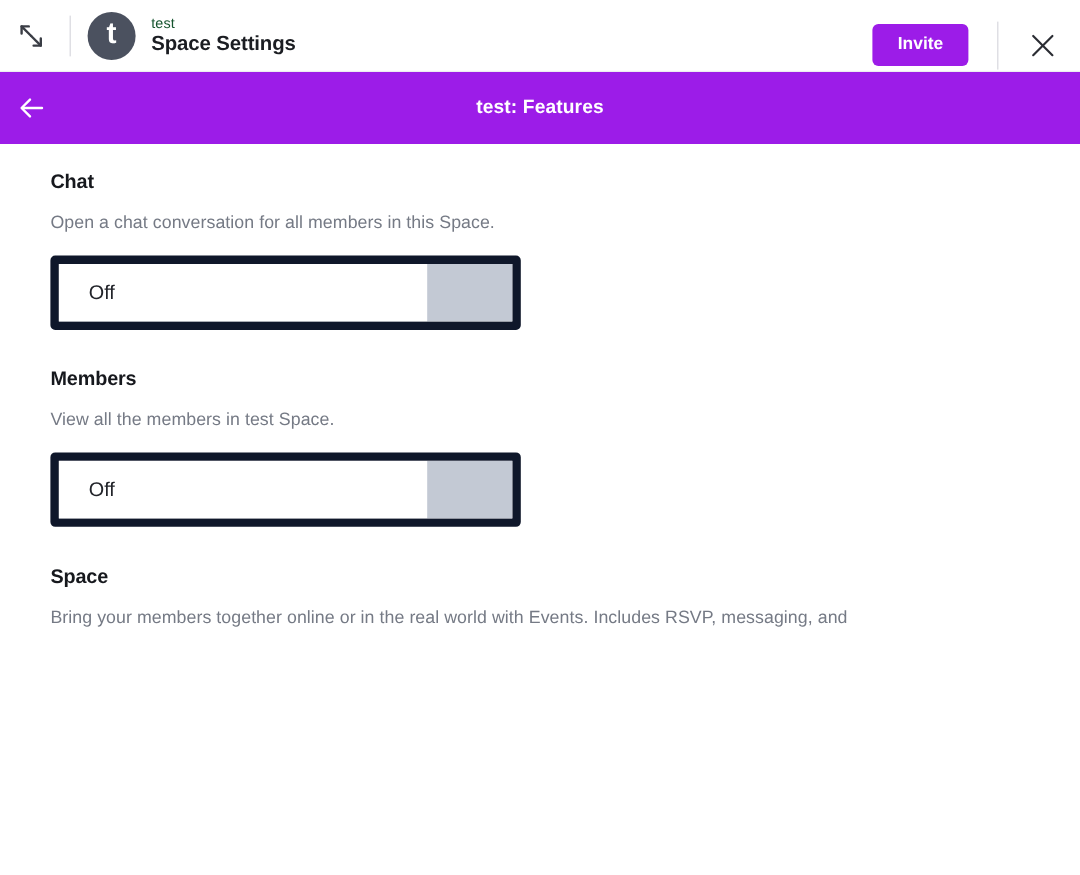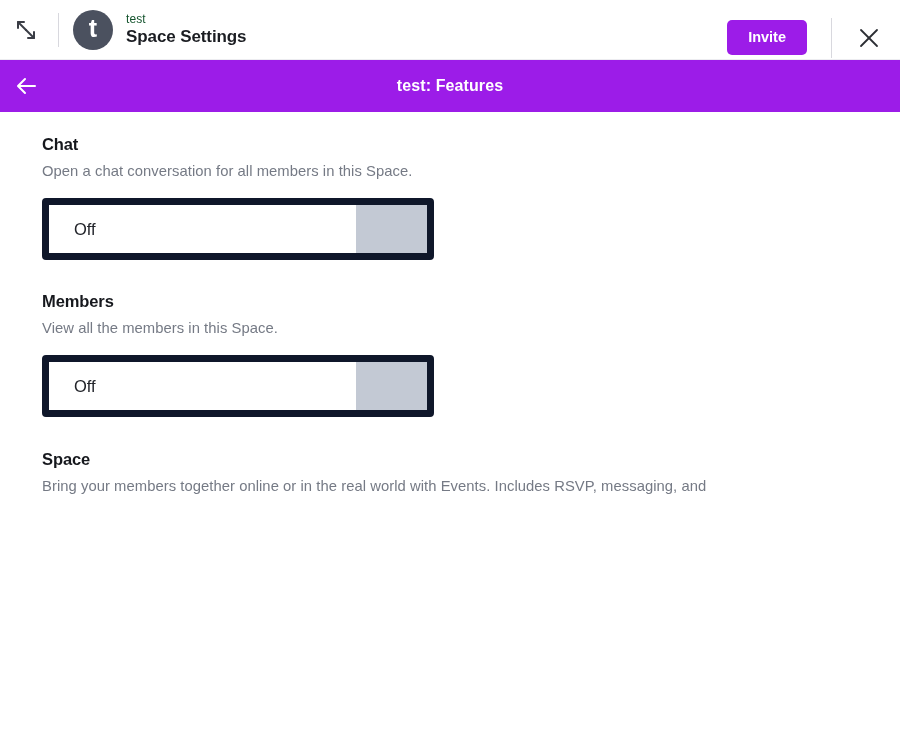--- a/index.html
+++ b/index.html
@@ -112,21 +112,21 @@
     margin-right: 14px;
     display: flex;
     align-items: center;
     justify-content: center;
     cursor: pointer;
   }
 
   
   .banner {
     position: relative;
-    height: 52px;
+    height: 60px;
     width: 900px;
     background: #9c1ce8;
     display: flex;
     align-items: center;
   }
   .banner-back {
     width: 46px;
     height: 46px;
     margin-left: 4px;
     display: flex;
@@ -157,21 +157,21 @@
 
   .section-title {
     font-size: 16.5px;
     font-weight: bold;
     color: #16181d;
     letter-spacing: -.1px;
   }
   .section-desc {
     font-size: 14.8px;
     color: #757a85;
-    margin-top: 9px;
+    margin-top: 16px;
     letter-spacing: .05px;
   }
 
   .s-chat    { margin-top: 23px; }
   .s-feed    { margin-top: 33px; }
   .s-members { margin-top: 32px; }
   .s-events  { margin-top: 33px; }
 
   
   .toggle {
@@ -287,21 +287,21 @@
     <div class="section-desc">Open a chat conversation for all members in this Space.</div>
     <div class="toggle off">
       <div class="toggle-label">Off</div>
       <div class="knob"></div>
     </div>
   </div>
 
 
   <div class="section s-members">
     <div class="section-title">Members</div>
-    <div class="section-desc">View all the members in this Space.</div>
+    <div class="section-desc">View all the members in test Space.</div>
     <div class="toggle off">
       <div class="toggle-label">Off</div>
       <div class="knob"></div>
     </div>
   </div>
 
   <div class="section s-events">
     <div class="section-title">Space</div>
     <div class="section-desc">Bring your members together online or in the real world with Events. Includes RSVP, messaging, and</div>
   </div>

